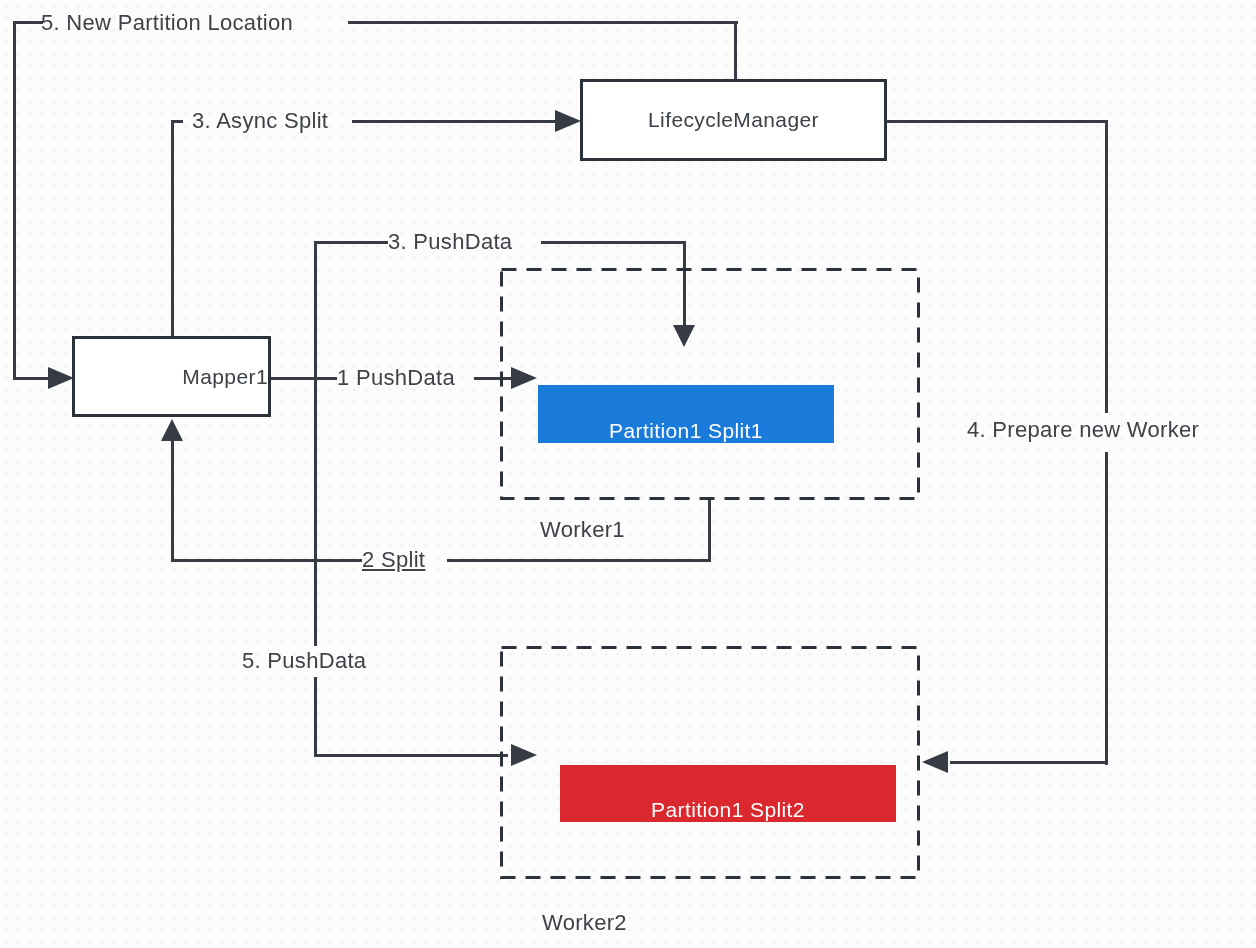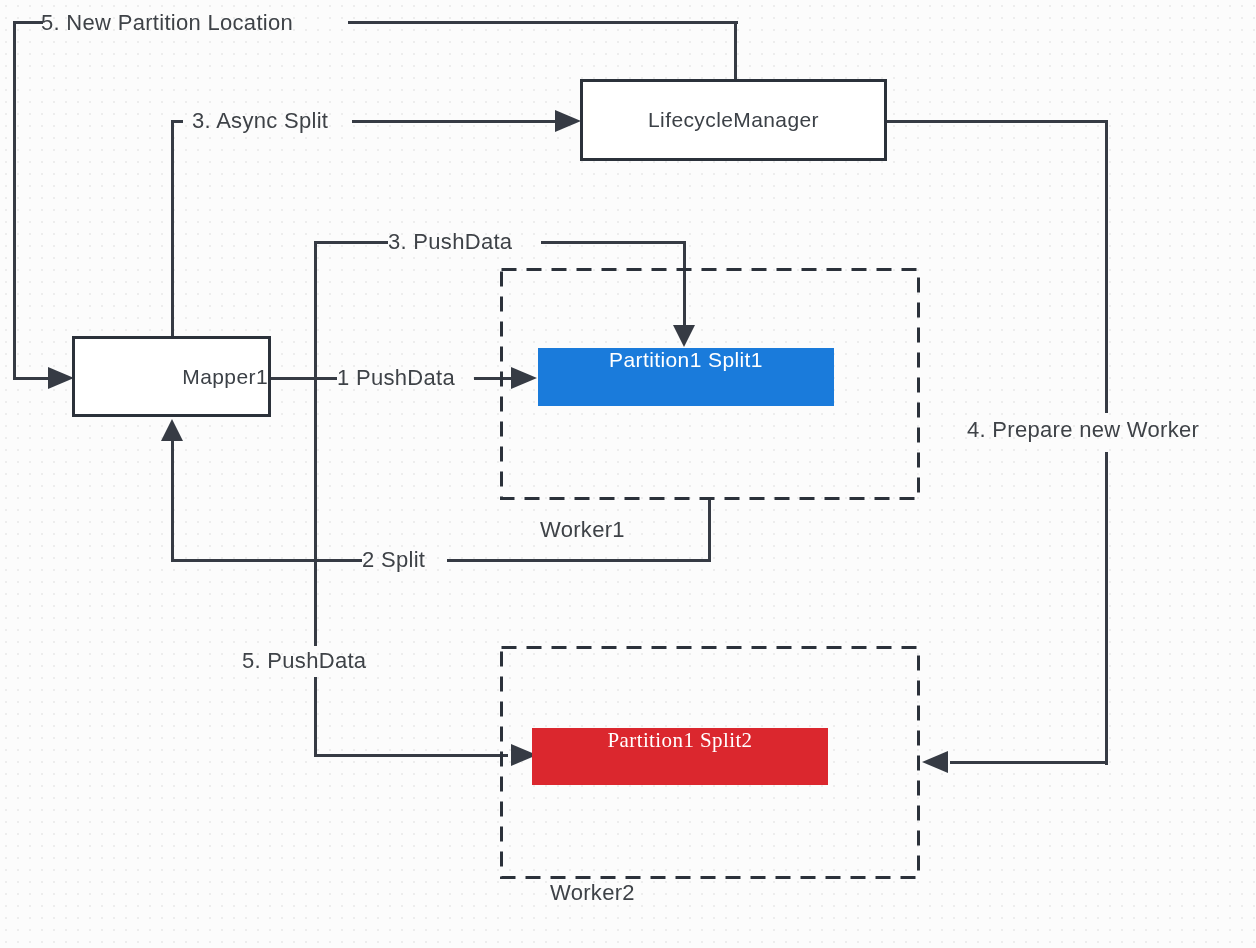--- a/index.html
+++ b/index.html
@@ -19,22 +19,22 @@
   .arrow.right{border-top:11px solid transparent;border-bottom:11px solid transparent;border-left:26px solid var(--line);}
   .arrow.left{border-top:11px solid transparent;border-bottom:11px solid transparent;border-right:26px solid var(--line);}
   .arrow.down{border-left:11px solid transparent;border-right:11px solid transparent;border-top:22px solid var(--line);}
   .arrow.up{border-left:11px solid transparent;border-right:11px solid transparent;border-bottom:22px solid var(--line);}
   .node{
     position:absolute;box-sizing:border-box;border:3px solid var(--border);background:#FFFFFF;
     display:flex;align-items:center;justify-content:center;
     font-size:21px;color:#3C4147;letter-spacing:0.4px;
   }
   .fillnode{
-    position:absolute;box-sizing:border-box;display:flex;align-items:flex-start;justify-content:center;
-    font-size:21px;color:#FFFFFF;letter-spacing:0.4px;
+    position:absolute;box-sizing:border-box;display:flex;align-items:flex-end;justify-content:center;
+    font-size:21px;color:#FFFFFF;letter-spacing:0.4px;margin-top:37px;
   }
   .edge-label{
     position:absolute;font-size:22px;line-height:28px;color:var(--label);
     white-space:nowrap;letter-spacing:0.3px;
   }
   .group-label{
     position:absolute;font-size:22px;line-height:28px;color:var(--label);
     white-space:nowrap;letter-spacing:0.3px;
   }
   .dashed-svg{position:absolute;}
@@ -67,21 +67,21 @@
   <div class="line v" style="left:683px;top:241px;height:85px;"></div>
   <div class="arrow down" style="left:673px;top:325px;"></div>
 
   <div class="line h" style="left:271px;top:377px;width:66px;"></div>
   <div class="edge-label" style="left:337px;top:364px;">1 PushData</div>
   <div class="line h" style="left:474px;top:377px;width:37px;"></div>
   <div class="arrow right" style="left:511px;top:367px;"></div>
 
   <div class="line v" style="left:708px;top:498px;height:64px;"></div>
   <div class="line h" style="left:447px;top:559px;width:264px;"></div>
-  <div class="edge-label" style="left:362px;top:546px;">2 Split</div>
+  <div class="edge-label" style="left:362px;top:546px;text-decoration:underline;">2 Split</div>
   <div class="line h" style="left:171px;top:559px;width:191px;"></div>
   <div class="line v" style="left:171px;top:437px;height:125px;"></div>
   <div class="arrow up" style="left:161px;top:419px;"></div>
 
   <div class="edge-label" style="left:242px;top:647px;">5. PushData</div>
   <div class="line h" style="left:314px;top:754px;width:194px;"></div>
   <div class="arrow right" style="left:511px;top:744px;"></div>
 
   <div class="line h" style="left:884px;top:120px;width:224px;"></div>
   <div class="line v" style="left:1105px;top:120px;height:293px;"></div>
@@ -99,20 +99,20 @@
 
   <div class="node" style="left:580px;top:79px;width:307px;height:82px;">
     <span>LifecycleManager</span>
   </div>
   <div class="node" style="left:72px;top:336px;width:199px;height:81px;justify-content:flex-end;">
     <span>Mapper1</span>
   </div>
   <div class="fillnode" id="split1" style="left: 538px; top: 348px; width: 296px; height: 58px; background: rgb(26, 123, 219); color: rgb(255, 255, 255);">
     <span>Partition1 Split1</span>
   </div>
-  <div class="fillnode" id="split2" style="left: 532px; top: 728px; width: 296px; height: 57px; background: rgb(219, 39, 46); color: rgb(255, 255, 255); font-family: Liberation Serif, serif;">
+  <div class="fillnode" id="split2" style="left: 560px; top: 728px; width: 336px; height: 57px; background: rgb(219, 39, 46); color: rgb(255, 255, 255);">
     <span>Partition1 Split2</span>
   </div>
 
   <div class="group-label" style="left:540px;top:516px;">Worker1</div>
-  <div class="group-label" style="left:542px;top:879px;margin-left:8px;">Worker2</div>
+  <div class="group-label" style="left:542px;top:909px;">Worker2</div>
 
 </div>
 
 </body></html>

